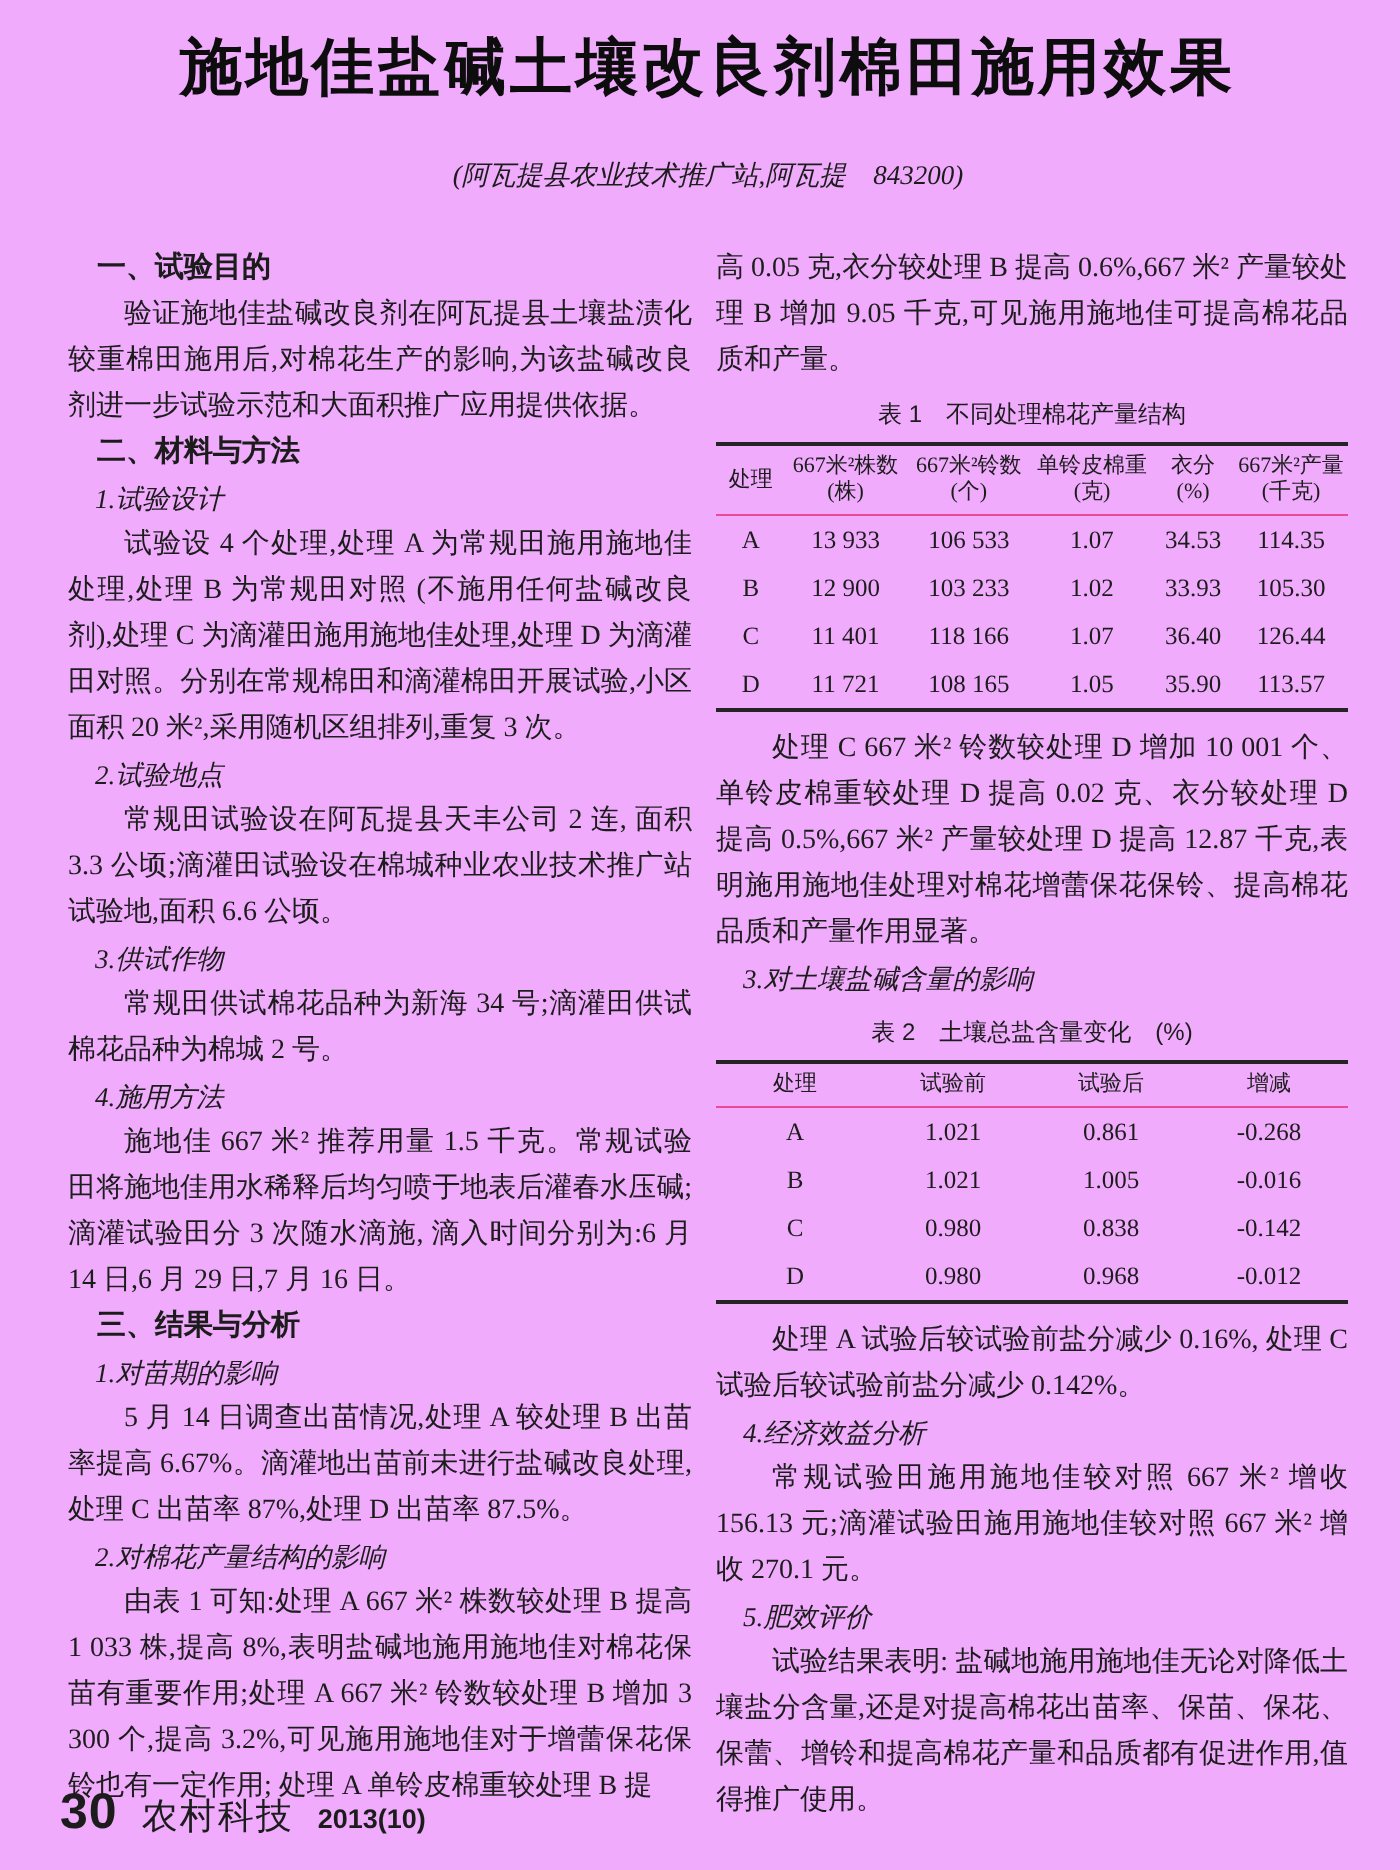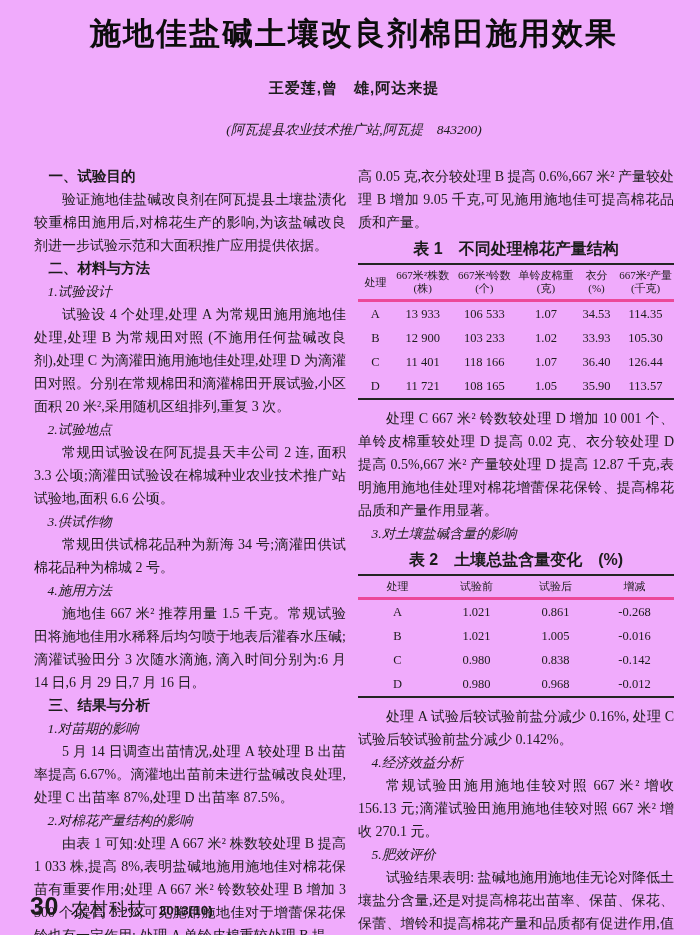--- a/index.html
+++ b/index.html
@@ -35,29 +35,29 @@
     font-family: "Liberation Sans", sans-serif;
     font-weight: 700; font-size: 14.5px; line-height: 23px;
     text-indent: 1em;
   }
   .sub {
     font-family: "Liberation Serif", serif; font-style: italic;
     font-size: 13.5px; line-height: 23px; text-indent: 1em;
   }
   .tbl-caption {
     font-family: "Liberation Sans", sans-serif;
-    font-weight: 700; font-size: 16px; text-align: center;
+    font-weight: 400; font-size: 12px; text-align: center;
     line-height: 20px; margin: 5px 0 4px; text-indent: 0;
   }
   table.data-table {
     width: 100%; border-collapse: collapse;
     border-top: 2px solid #242424; border-bottom: 2px solid #242424;
     margin-bottom: 7px;
   }
-  table.data-table thead tr { border-bottom: 3px solid #ec4899; margin-top: 19px; }
+  table.data-table thead tr { border-bottom: 1px solid #ec4899; margin-top: 19px; }
   table.data-table th {
     font-family: "Liberation Serif", serif; font-weight: 400;
     font-size: 11px; line-height: 13px; padding: 4px 1px;
     text-align: center; vertical-align: middle;
   }
   table.data-table td {
     font-size: 12.5px; line-height: 15px; padding: 4.5px 1px;
     text-align: center; font-family: "Liberation Serif", serif;
   }
   table.t1 col.c-treat { width: 11%; }
@@ -75,21 +75,20 @@
   .page-num { font-size: 25px; font-weight: 900; letter-spacing: 0.5px; }
   .journal  { font-size: 18px; font-weight: 400; letter-spacing: 1px; margin-top: 37px; }
   .issue    { font-size: 13.5px; font-weight: 900; }
 </style>
 </head>
 <body>
 
 <div class="page">
 
   <h1 class="title">施地佳盐碱土壤改良剂棉田施用效果</h1>
-  <div class="authors">王爱莲,曾　雄,阿达来提</div>
   <div class="affiliation">(阿瓦提县农业技术推广站,阿瓦提　843200)</div>
 
   <div class="body-cols">
 
     <div class="col col-left">
       <div class="sec">一、试验目的</div>
       <p class="para">验证施地佳盐碱改良剂在阿瓦提县土壤盐渍化较重棉田施用后,对棉花生产的影响,为该盐碱改良剂进一步试验示范和大面积推广应用提供依据。</p>
       <div class="sec">二、材料与方法</div>
       <div class="sub">1.试验设计</div>
       <p class="para">试验设 4 个处理,处理 A 为常规田施用施地佳处理,处理 B 为常规田对照 (不施用任何盐碱改良剂),处理 C 为滴灌田施用施地佳处理,处理 D 为滴灌田对照。分别在常规棉田和滴灌棉田开展试验,小区面积 20 米²,采用随机区组排列,重复 3 次。</p>

